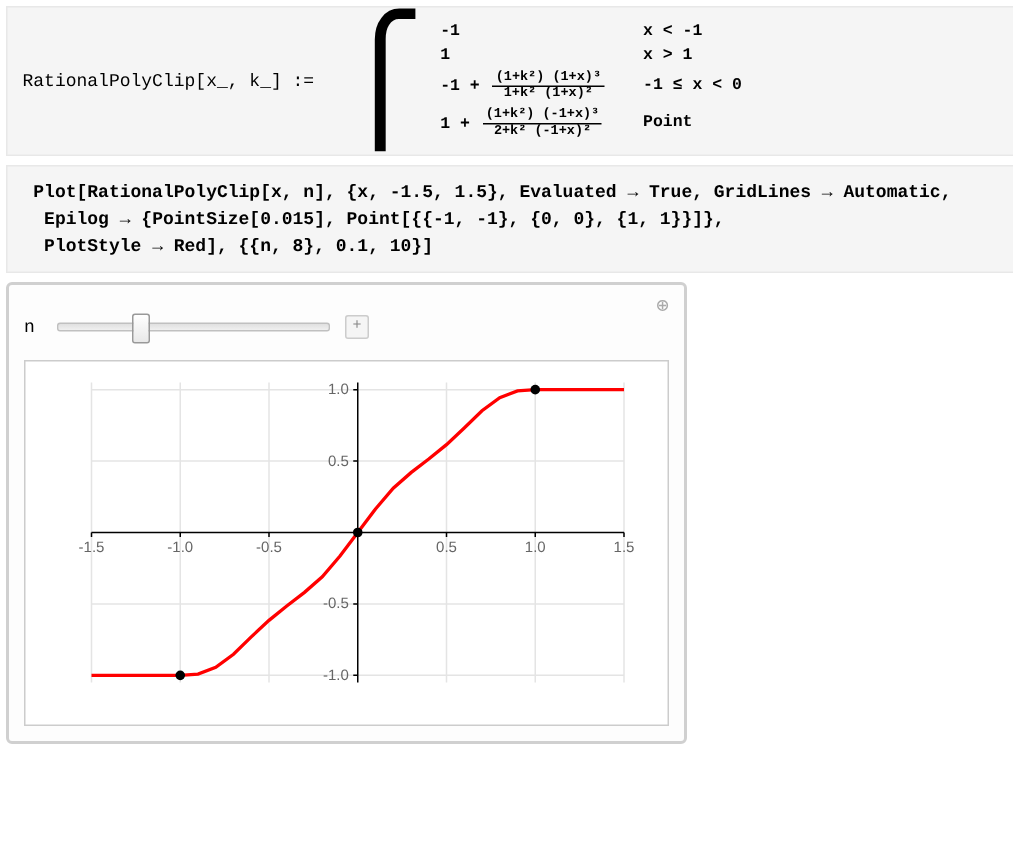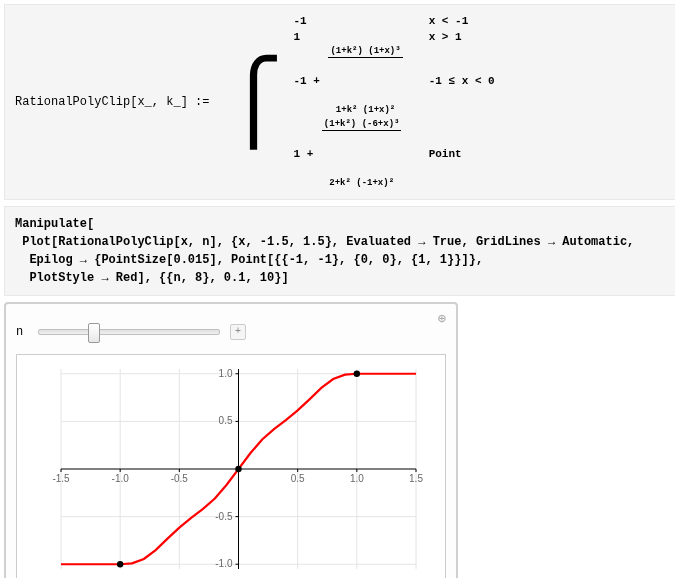--- a/index.html
+++ b/index.html
@@ -56,21 +56,20 @@
       line-height: 1.1;
       margin: 0 2px;
       justify-content: center;
     }
     .frac .num {
       border-bottom: 1px solid #000;
       padding: 0 2px;
     }
     .frac .den {
       padding: 0 2px;
-      margin-top: 48px;
     }
     .code-line {
       font-weight: bold;
       font-size: 12px;
       line-height: 1.5;
       white-space: pre-wrap;
     }
     .manipulate {
       border: 2px solid #d0d0d0;
       border-radius: 4px;
@@ -163,34 +162,33 @@
               <span class="num">(1+k²) (1+x)³</span>
               <span class="den">1+k² (1+x)²</span>
             </span>
           </td>
           <td>-1 ≤ x &lt; 0</td>
         </tr>
         <tr>
           <td>
             <span>1 + </span>
             <span class="frac">
-              <span class="num">(1+k²) (-6+x)³</span>
+              <span class="num">(1+k²) (-1+x)³</span>
               <span class="den">2+k² (-1+x)²</span>
             </span>
           </td>
           <td>Point</td>
         </tr>
       </tbody>
         </table>
     </div>
   </div>
 </div>
 
 <div class="cell-input">
-  <div class="code-line">Manipulate[</div>
   <div class="code-line"> Plot[RationalPolyClip[x, n], {x, -1.5, 1.5}, Evaluated → True, GridLines → Automatic,</div>
   <div class="code-line">  Epilog → {PointSize[0.015], Point[{{-1, -1}, {0, 0}, {1, 1}}]},</div>
   <div class="code-line">  PlotStyle → Red], {{n, 8}, 0.1, 10}]</div>
 </div>
 
 <div class="manipulate">
   <div class="manip-plus">⊕</div>
   <div class="slider-row">
     <span class="slider-label">n</span>
     <div class="slider-track">

